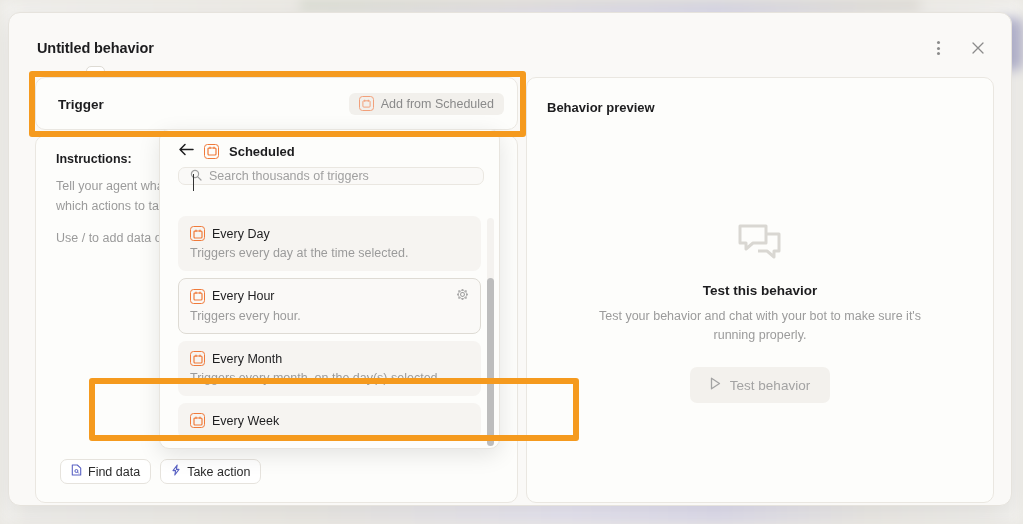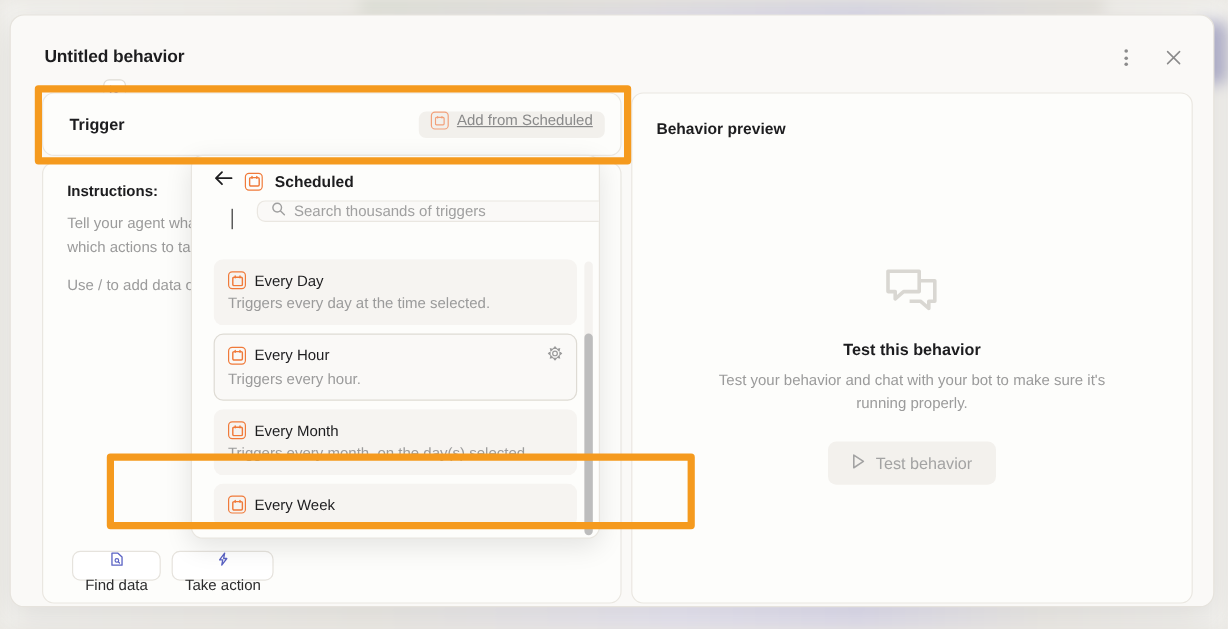--- a/index.html
+++ b/index.html
@@ -70,24 +70,24 @@
     border: 1px solid #eae7e1;
     border-radius: 10px;
   }
   #trigger-panel { left: 26px; top: 64px; width: 483px; height: 53px; }
   #trigger-label {
     position: absolute; left: 22px; top: 50%; transform: translateY(-50%);
     font-size: 13.5px; font-weight: 700; color: #1d1d1f;
   }
   #add-from-scheduled {
     position: absolute; right: 13px; top: 50%; transform: translateY(-50%);
-    height: 22px; display: flex; gap: 7px;
+    height: 22px; display: flex; align-items: center; gap: 7px;
     padding: 0 10px; border-radius: 6px;
     background: #f2f0ec; cursor: pointer;
-    font-size: 12.5px; color: #8a8a8a; text-decoration: underline;
+    font-size: 12.5px; color: #8a8a8a;
   }
 
   #instructions-panel { left: 26px; top: 122px; width: 483px; height: 368px; }
   #instructions-head {
     position: absolute; left: 20px; top: 16px;
     font-size: 12.5px; font-weight: 700; color: #1d1d1f;
   }
   #instructions-body {
     position: absolute; left: 20px; top: 40px; width: 330px;
     font-size: 12.5px; color: #9b9b9b; line-height: 20px;
@@ -96,21 +96,21 @@
     position: absolute; left: 20px; top: 92px; width: 330px;
     font-size: 12.5px; color: #9b9b9b; line-height: 20px;
   }
   #instr-footer {
     position: absolute; left: 24px; bottom: 18px;
     display: flex; gap: 9px;
   }
   .chip-btn {
     height: 25px; display: flex; align-items: center; gap: 6px;
     padding: 0 10px; border: 1px solid #e6e3dd; border-radius: 7px;
-    background: #fff; font-size: 12.5px; color: #2b2b2b; cursor: pointer; flex-direction: column;
+    background: #fff; font-size: 12.5px; color: #2b2b2b; cursor: pointer;
   }
 
   #preview-panel { left: 517px; top: 64px; width: 468px; height: 426px; }
   #preview-title {
     position: absolute; left: 20px; top: 22px;
     font-size: 13px; font-weight: 700; color: #1d1d1f;
   }
   #preview-empty {
     position: absolute; left: 0; right: 0; top: 145px;
     display: flex; flex-direction: column; align-items: center;
@@ -142,21 +142,20 @@
     display: flex; align-items: center; gap: 10px; height: 26px;
   }
   #dropdown-head .back { cursor: pointer; display: block; }
   #dropdown-title { font-size: 13px; font-weight: 700; color: #1d1d1f; }
 
   #search-wrap {
     position: absolute; left: 18px; top: 37px; width: 306px; height: 18px;
     border: 1px solid #eae7e1; border-radius: 7px; background: #faf9f7;
     display: flex; align-items: center; gap: 7px; padding: 0 11px;
     cursor: text;
-    margin-left: 36px;
   }
   #search-input {
     border: 0; outline: 0; background: transparent; width: 100%;
     font-family: "Liberation Sans", sans-serif;
     font-size: 12.5px; color: #2b2b2b;
   }
   #search-input::placeholder { color: #a0a0a0; }
   #caret { position:absolute; left: 33px; top: 44px; width:1px; height:17px; background:#333; }
 
   #trigger-list {

